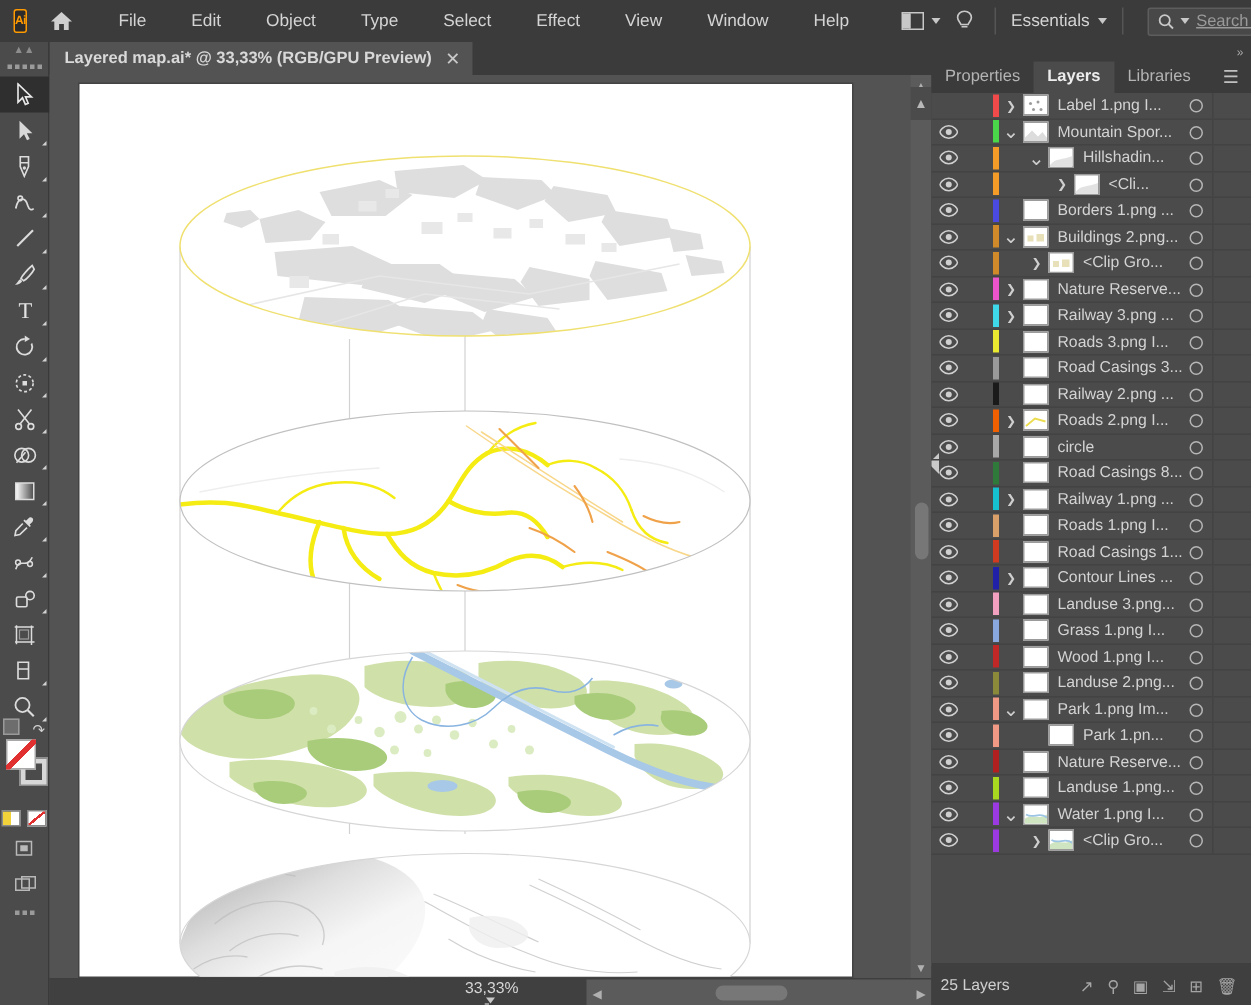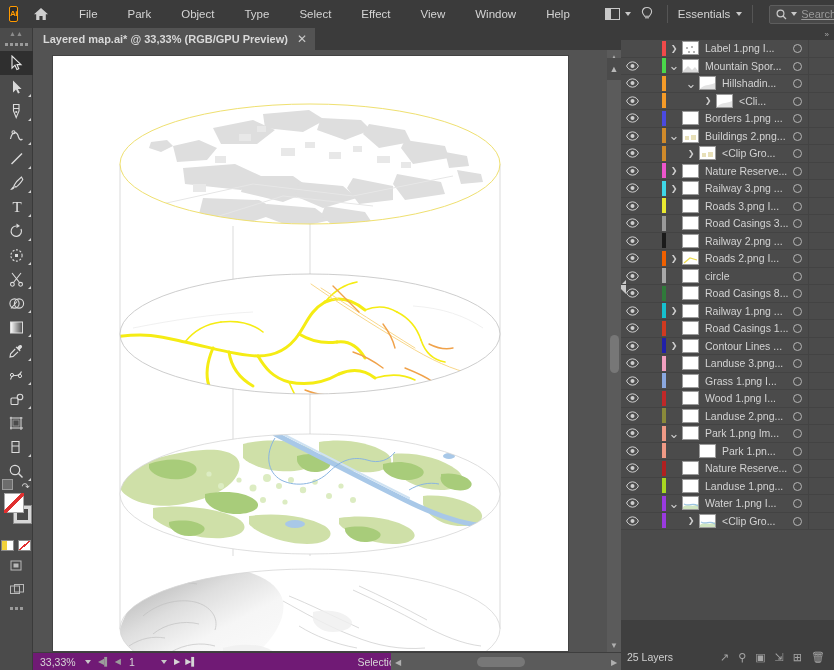--- a/index.html
+++ b/index.html
@@ -118,22 +118,23 @@
   }
   .v-scroll .arrow { height:14px; display:flex;align-items:center;justify-content:center;color:#b0b0b0;font-size:8px;}
   .v-thumb {
     position:absolute; left:3px; top:285px; width:9px; height:38px;
     background:#777; border-radius:5px;
   }
 
   
   .statusbar {
     position:absolute; left:33px; top:652px; width:588px; height:18px;
-    background:#701a75; display:flex; align-items:center;
+    background:#404040; display:flex; align-items:center;
     border-top:1px solid #3e3e3e;
+    flex-direction:column;
   }
   .zoomval { color:#d6d6d6; font-size:10.5px; padding-left:7px; width:48px;}
   .sb-caret { width:14px; display:flex;justify-content:center; }
   .sb-nav { display:flex; align-items:center; gap:5px; padding-left:3px;}
   .sb-nav span { color:#9c9c9c; font-size:8px; }
   .sb-nav span.on { color:#d6d6d6; }
   .pagenum { color:#d6d6d6; font-size:10.5px; width:36px; padding-left:8px;}
   .sb-tool { color:#d6d6d6; font-size:10.5px; flex:1; text-align:center; padding-right:60px;}
   .h-scroll { position:absolute; right:0; top:0; width:230px; height:18px; display:flex; align-items:center; background:#5b5b5b;}
   .h-scroll .harrow{ width:14px; text-align:center; color:#b0b0b0; font-size:8px;}
@@ -196,21 +197,21 @@
   <div class="menubar">
     <div class="ai-logo">Ai</div>
     <div class="home-icon">
       <svg width="18" height="18" viewBox="0 0 18 18">
           <path d="M9 3 L16 9.3 L13.8 9.3 L13.8 15 L10.6 15 L10.6 11 L7.4 11 L7.4 15 L4.2 15 L4.2 9.3 L2 9.3 Z" fill="#cfcfcf"></path>
         </svg>
     </div>
     <div class="mb-sep"></div>
     <div class="menu-items">
       <div class="menu-item">File</div>
-      <div class="menu-item">Park</div>
+      <div class="menu-item">Edit</div>
       <div class="menu-item">Object</div>
       <div class="menu-item">Type</div>
       <div class="menu-item">Select</div>
       <div class="menu-item">Effect</div>
       <div class="menu-item">View</div>
       <div class="menu-item">Window</div>
       <div class="menu-item">Help</div>
     </div>
     <div class="mb-sep"></div>
     <div class="arrange-btn">
@@ -650,20 +651,26 @@
       <div class="harrow">◀</div>
       <div class="h-thumb"></div>
       <div class="harrow" style="position:absolute;right:0;">▶</div>
     </div>
   </div>
 
   <div class="rightpanel">
     <div class="panel-grip">
       <span class="cc">»</span>
     </div>
+    <div class="panel-tabs">
+      <div class="ptab">Properties</div>
+      <div class="ptab active">Layers</div>
+      <div class="ptab">Libraries</div>
+      <div class="pmenu">☰</div>
+    </div>
 
     <div class="layers-body" id="layers-body">
       <div class="panel-tri"></div>
     <div class="layer-row">
           <div class="lr-eye"></div>
           <div class="lr-lock"></div>
           <div class="lr-color" style="background: rgb(240, 74, 74);"></div>
           <div style="width: 0px; flex: 0 0 auto;"></div>
           <div class="lr-disc">❯</div>
           <div class="lr-thumb"><svg width="15" height="12">
@@ -927,20 +934,36 @@
               <path d="M6.5 0.8 C2.8 0.8 0.7 4.2 0.7 5 C0.7 5.8 2.8 9.2 6.5 9.2 C10.2 9.2 12.3 5.8 12.3 5 C12.3 4.2 10.2 0.8 6.5 0.8 Z" fill="none" stroke="#cfcfcf" stroke-width="1"></path>
               <circle cx="6.5" cy="5" r="2" fill="#cfcfcf"></circle>
             </svg>
           </div>
           <div class="lr-lock"></div>
           <div class="lr-color" style="background: rgb(22, 192, 207);"></div>
           <div style="width: 0px; flex: 0 0 auto;"></div>
           <div class="lr-disc">❯</div>
           <div class="lr-thumb"></div>
           <div class="lr-name">Railway 1.png ...</div>
+          <div class="lr-sepcol"></div>
+          <div class="lr-target"></div>
+        </div>
+        <div class="layer-row">
+          <div class="lr-eye">
+            <svg width="13" height="10" viewBox="0 0 13 10">
+              <path d="M6.5 0.8 C2.8 0.8 0.7 4.2 0.7 5 C0.7 5.8 2.8 9.2 6.5 9.2 C10.2 9.2 12.3 5.8 12.3 5 C12.3 4.2 10.2 0.8 6.5 0.8 Z" fill="none" stroke="#cfcfcf" stroke-width="1"></path>
+              <circle cx="6.5" cy="5" r="2" fill="#cfcfcf"></circle>
+            </svg>
+          </div>
+          <div class="lr-lock"></div>
+          <div class="lr-color" style="background: rgb(217, 160, 106);"></div>
+          <div style="width: 0px; flex: 0 0 auto;"></div>
+          <div class="lr-disc"></div>
+          <div class="lr-thumb"></div>
+          <div class="lr-name">Roads 1.png I...</div>
           <div class="lr-sepcol"></div>
           <div class="lr-target"></div>
         </div>
         <div class="layer-row">
           <div class="lr-eye">
             <svg width="13" height="10" viewBox="0 0 13 10">
               <path d="M6.5 0.8 C2.8 0.8 0.7 4.2 0.7 5 C0.7 5.8 2.8 9.2 6.5 9.2 C10.2 9.2 12.3 5.8 12.3 5 C12.3 4.2 10.2 0.8 6.5 0.8 Z" fill="none" stroke="#cfcfcf" stroke-width="1"></path>
               <circle cx="6.5" cy="5" r="2" fill="#cfcfcf"></circle>
             </svg>
           </div>

